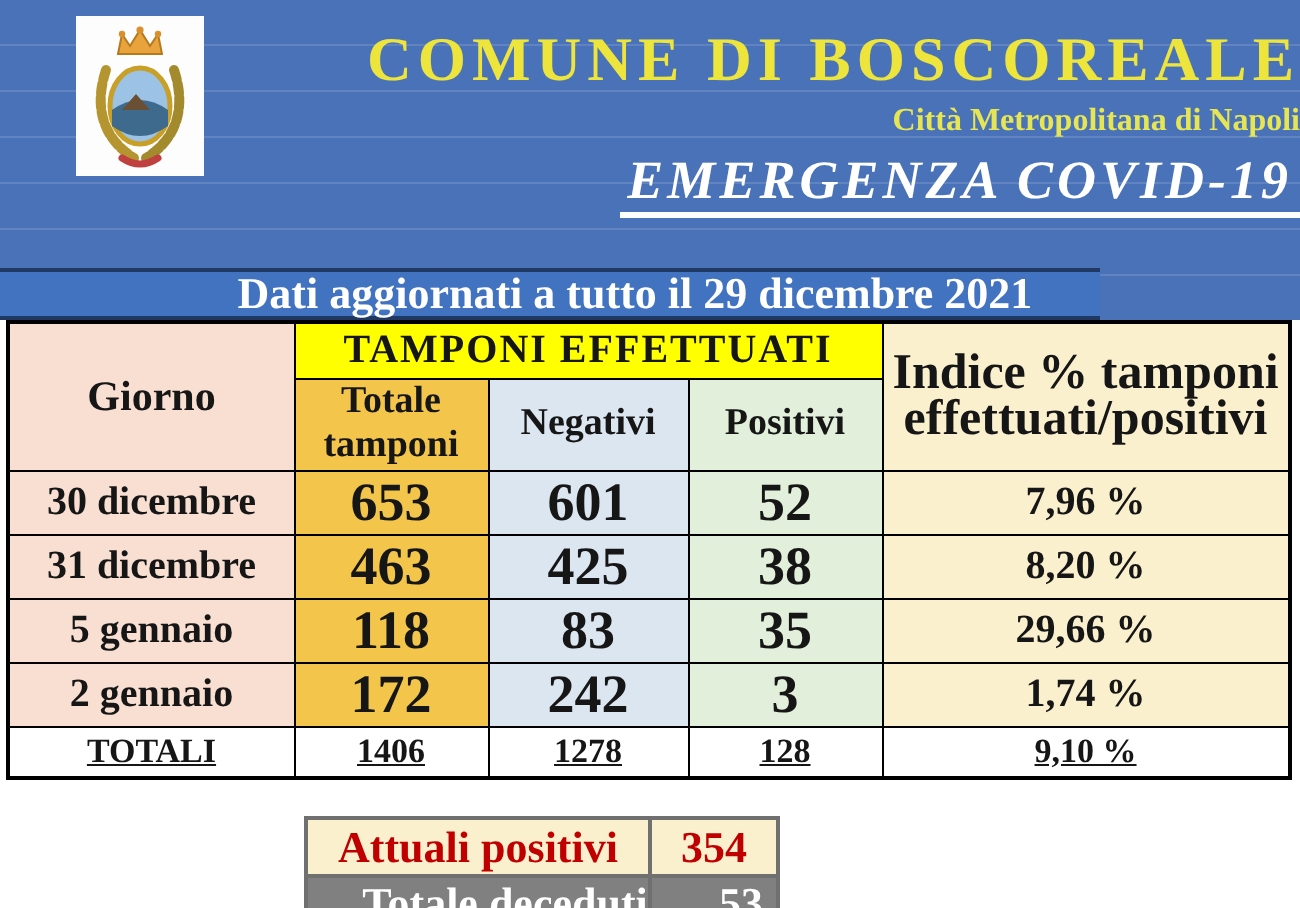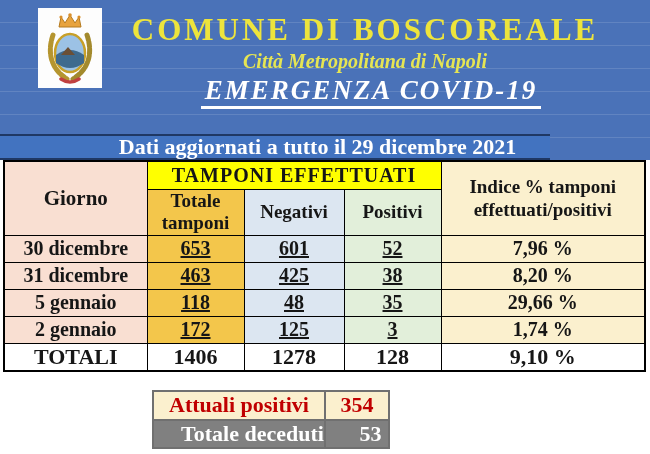--- a/index.html
+++ b/index.html
@@ -15,33 +15,32 @@
     position:relative; width:650px; height:160px;
     background-color:var(--header_bg,#4A72B8);
     background-image:repeating-linear-gradient(to bottom,
       rgba(255,255,255,0) 0px, rgba(255,255,255,0) 22px,
       rgba(255,255,255,0.13) 22px, rgba(255,255,255,0.13) 23px);
   }
   .logo {
     position:absolute; left:38px; top:8px; width:64px; height:80px;
     background:#fdfdfd; display:flex; align-items:center; justify-content:center;
   }
-  .header-text { padding-left:80px; text-align:center; }
+  .header-text { padding-left:80px; text-align:right; }
   .title {
     padding-top:13px; font-size:31px; line-height:34px; letter-spacing:3px;
     color:var(--yellow,#EDE43C);
   }
   .motto {
     margin-top:4px; font-size:17px; line-height:19px; font-style:italic;
     color:var(--yellow,#EDE43C);
   }
   .city {
-    margin-top:3px; font-size:20px; line-height:22px;
+    margin-top:3px; font-size:16px; line-height:22px;
     color:var(--yellow_pale,#E6E553);
-    font-style:italic;
   }
   .emergency-wrap { margin-top:3px; line-height:30px; }
   .emergency {
     display:inline-block; font-size:27px; font-style:italic; letter-spacing:2px;
     color:#fff; border-bottom:3px solid #fff; padding:0 4px 1px 4px;margin-left:12px;
   }
   .update-bar {
     position:absolute; left:0; bottom:0; width:550px; height:26px;
     background:var(--bar_bg,#4273C0);
     border-top:2px solid var(--bar_border,#1F3864);
@@ -63,26 +62,26 @@
   .bg-peach { background:var(--peach,#F9DFD2);font-family:Liberation Serif, serif; }
   .bg-gold  { background:var(--gold,#F3C64B); }
   .bg-blue  { background:var(--light_blue,#DCE6F1); }
   .bg-green { background:var(--light_green,#E2EFDA); }
   .bg-cream { background:var(--cream,#FBF0CE); }
   .bg-yellow{ background:var(--pure_yellow,#FFFF00);margin-top:44px; }
   .bg-white { background:#fff; }
   .red { color:var(--red,#C00000); }
   .th-giorno  { vertical-align:top; padding-top:4px; font-size:21px; }
   .th-tamponi { font-size:20px; letter-spacing:1px; }
-  .th-indice  { vertical-align:top; padding-top:5px; font-size:19px; line-height:23px; white-space:pre-line; }
+  .th-indice  { vertical-align:top; padding-top:5px; font-size:25px; line-height:23px; white-space:pre-line; }
   .th-sub     { font-size:19px; line-height:22px; white-space:pre-line; }
   .cell-date  { font-size:20px; }
-  .cell-num   { font-size:20px;text-decoration:underline; }
+  .cell-num   { font-size:27px; }
   .cell-pct   { font-size:20px; }
-  .cell-tot   { font-size:22px; }
+  .cell-tot   { font-size:17px;text-decoration:underline; }
   
   .summary {
     margin:18px 0 16px 152px; width:236px;
     border:2px solid var(--summary_border,#707070);
   }
   .summary td {
     border:2px solid var(--summary_border,#707070);
     text-align:center; vertical-align:middle; font-size:22px; font-weight:bold;
   }
   .sr1 { height:29px; } .sr2 { height:26px; }
@@ -153,28 +152,28 @@
       <tr class="rd">
         <td class="bg-peach cell-date">31 dicembre</td>
         <td class="bg-gold cell-num">463</td>
         <td class="bg-blue cell-num">425</td>
         <td class="bg-green cell-num red">38</td>
         <td class="bg-cream cell-pct red">8,20 %</td>
       </tr>
       <tr class="rd">
         <td class="bg-peach cell-date">5 gennaio</td>
         <td class="bg-gold cell-num">118</td>
-        <td class="bg-blue cell-num">48</td>
+        <td class="bg-blue cell-num">83</td>
         <td class="bg-green cell-num red">35</td>
         <td class="bg-cream cell-pct red">29,66 %</td>
       </tr>
       <tr class="rd">
         <td class="bg-peach cell-date">2 gennaio</td>
         <td class="bg-gold cell-num">172</td>
-        <td class="bg-blue cell-num">125</td>
+        <td class="bg-blue cell-num">242</td>
         <td class="bg-green cell-num red">3</td>
         <td class="bg-cream cell-pct red">1,74 %</td>
       </tr>
       <tr class="rt">
         <td class="bg-white cell-tot">TOTALI</td>
         <td class="bg-white cell-tot">1406</td>
         <td class="bg-white cell-tot">1278</td>
         <td class="bg-white cell-tot red">128</td>
         <td class="bg-white cell-tot red">9,10 %</td>
       </tr>

